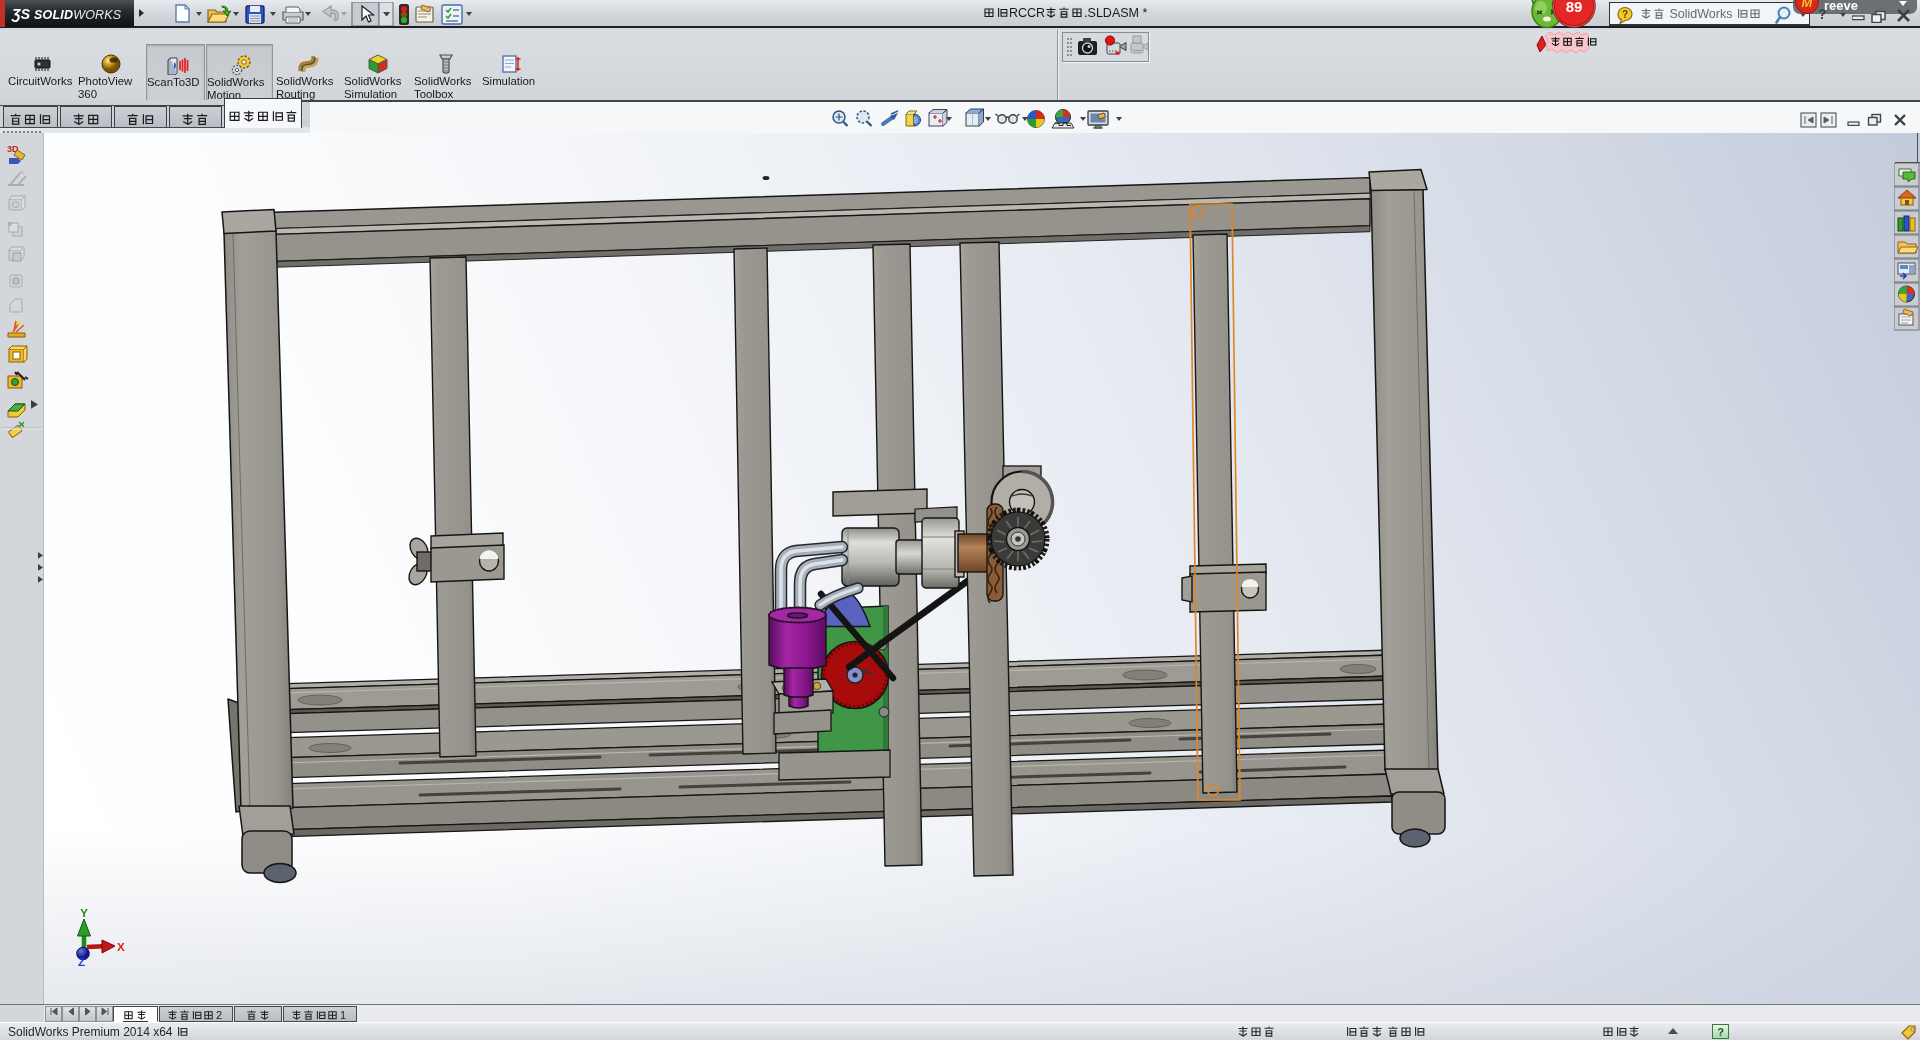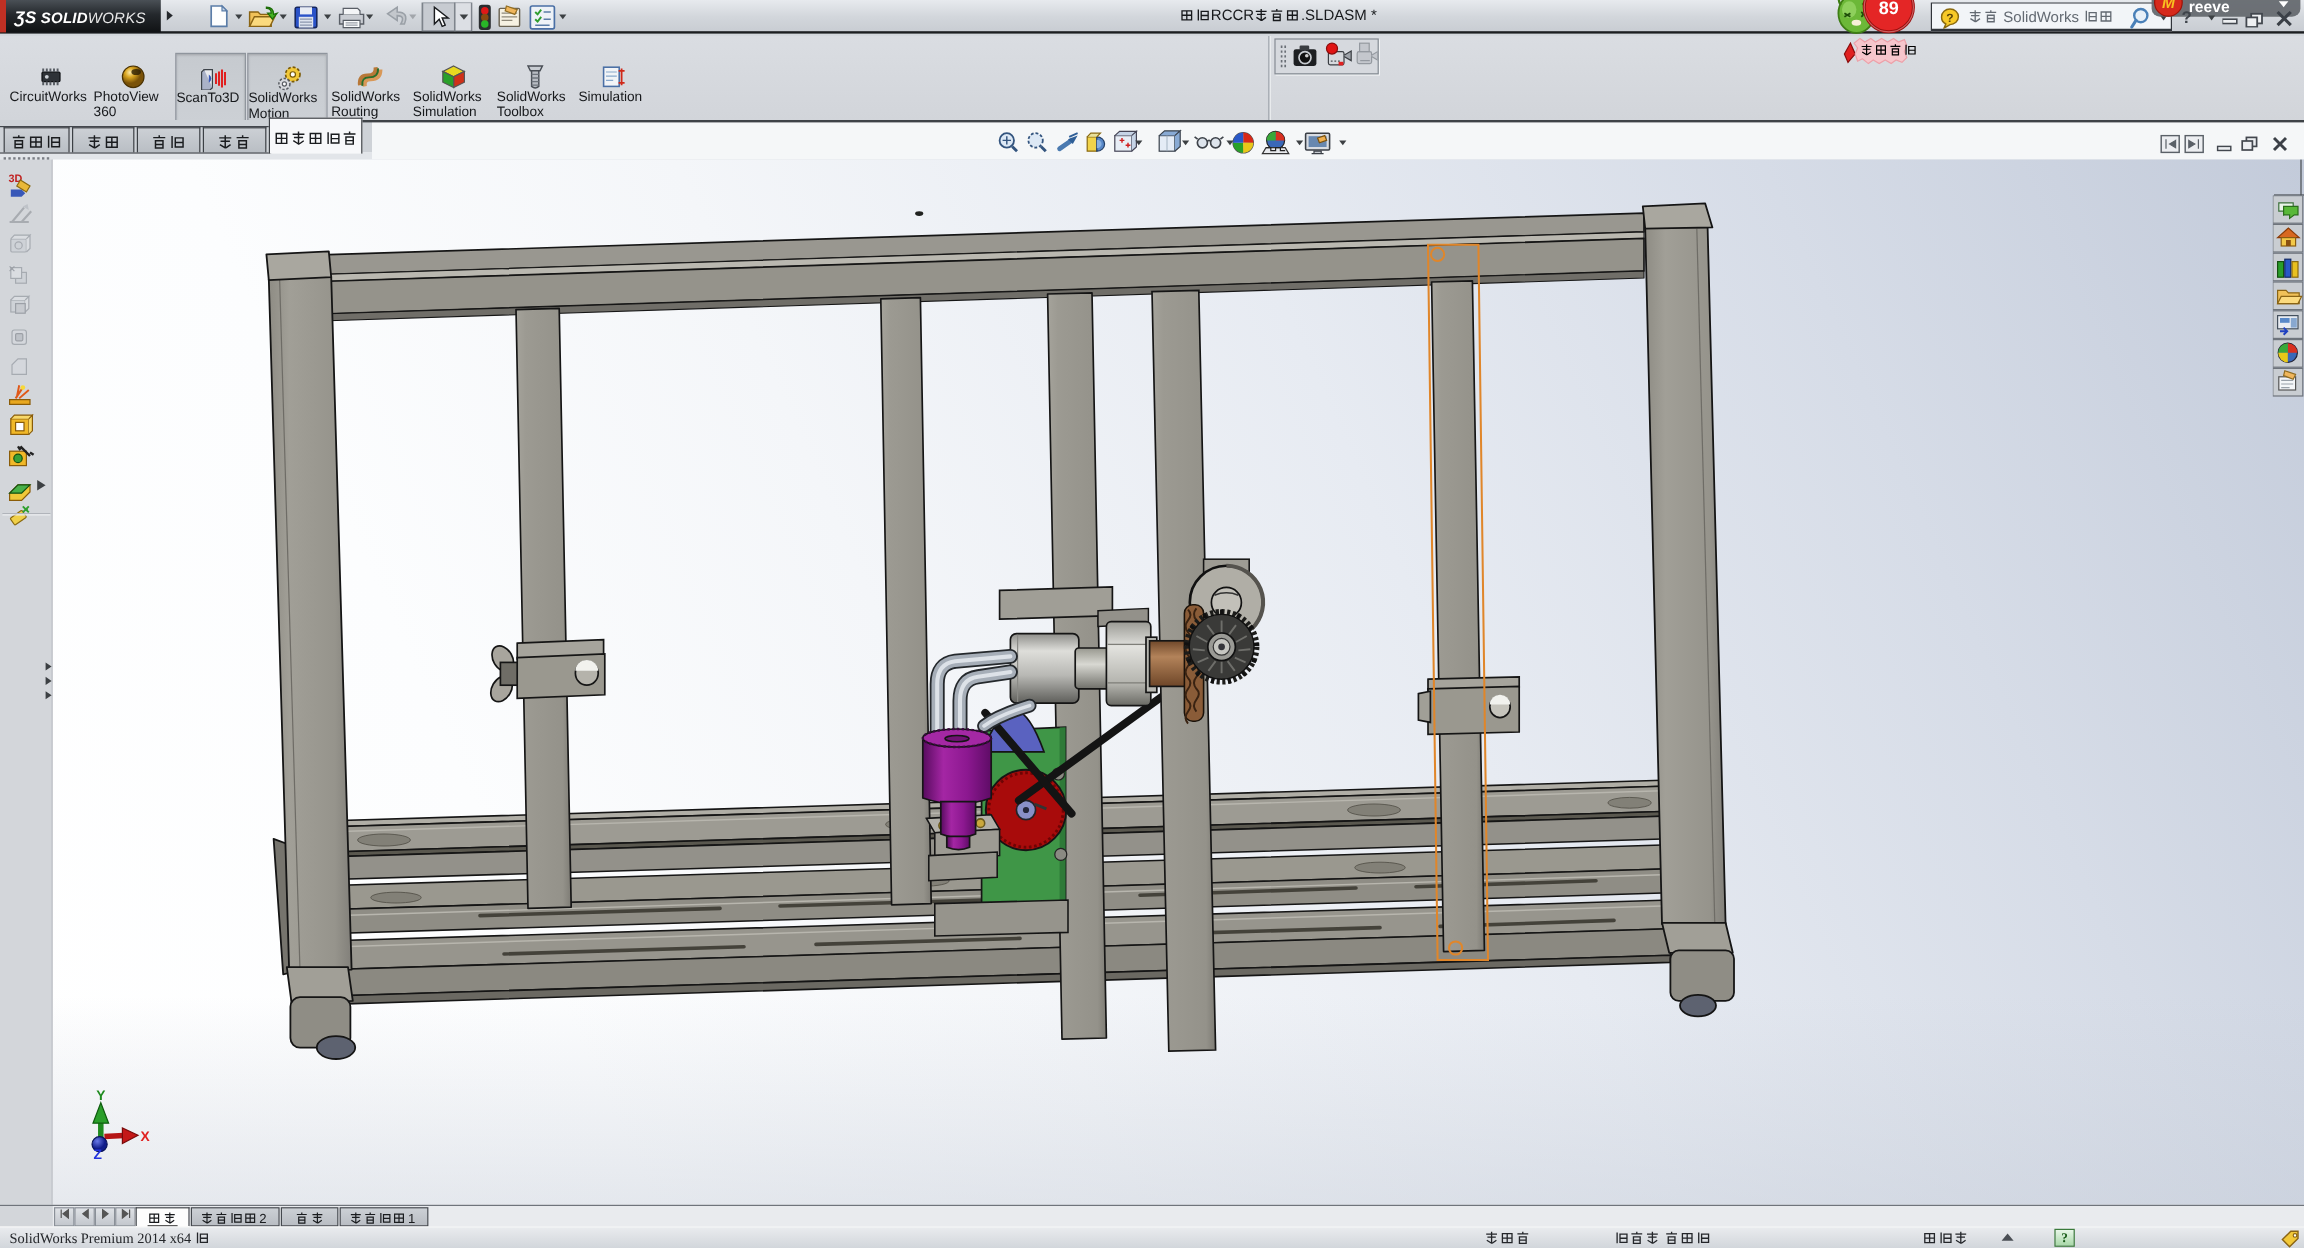--- a/index.html
+++ b/index.html
@@ -41,21 +41,21 @@
 
 #leftstrip{left:0;top:133px;width:44px;height:871px;background:#d3d6da;border-right:1px solid #b7bac0;}
 
 #viewport{left:44px;top:133px;width:1876px;height:871px;background:linear-gradient(180deg,rgba(195,202,214,0) 80%,rgba(195,202,214,0.42) 100%),linear-gradient(246deg,#c3cbda 0%,#d6dce7 20%,#e7ebf2 40%,#f4f6f9 60%,#fcfdfe 78%,#ffffff 100%);}
 
 #bottabs{left:0;top:1004px;width:1920px;height:18px;background:#e9ebee;border-top:1px solid #6f747b;}
 #bottabs .lstrip{position:absolute;left:0;top:0;width:44px;height:18px;background:#d3d6da}
 .btab{position:absolute;top:1px;height:16px;border:1px solid #45494f;text-align:center;padding-top:2px;font-size:0}
 .navb{position:absolute;top:1px;width:17px;height:16px;background:linear-gradient(#dfe2e6,#c3c7cd);border:1px solid #8a9098;color:#4a4e54;font-size:8px;text-align:center;line-height:14px}
 
-#statusbar{left:0;top:1022px;width:1920px;height:18px;background:linear-gradient(#e9ebee,#d2d6db);border-top:1px solid #fdfdfe;font-size:12px;color:#24262a;font-family:Liberation Serif, serif;}
+#statusbar{left:0;top:1022px;width:1920px;height:18px;background:linear-gradient(#e9ebee,#d2d6db);border-top:1px solid #fdfdfe;font-size:12px;color:#24262a;}
 .cjk{display:inline-block;vertical-align:-2px;}
 .cjk svg{display:block}
 </style></head>
 <body>
 <div id="app">
 <svg width="0" height="0" style="position:absolute">
       <defs>
 <symbol id="g1" viewBox="0 0 12 12">
           <g fill="none" stroke="currentColor" stroke-width="1.1">
             <path d="M2 2.5 H10 V10 H2 Z M2 6.2 H10 M6 2.5 V10"></path>

